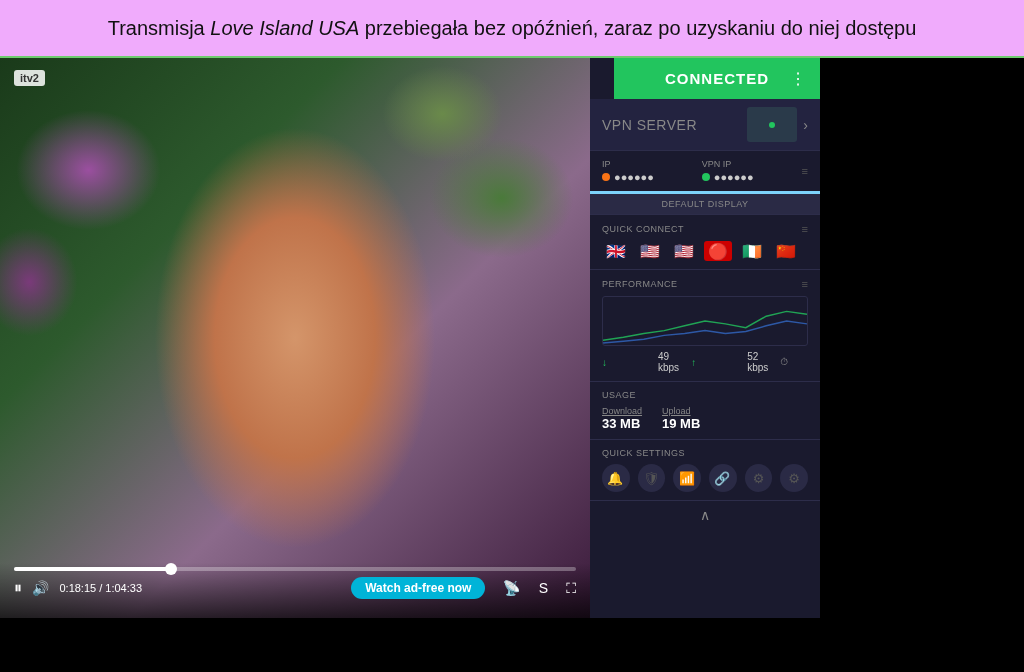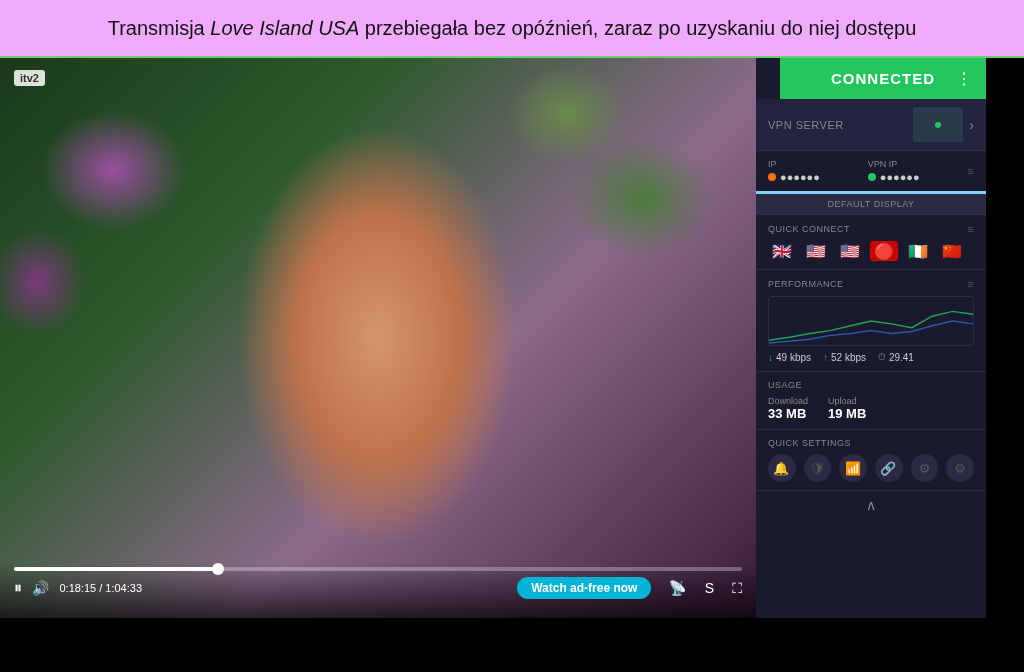--- a/index.html
+++ b/index.html
@@ -21,21 +21,21 @@
       line-height: 1.4;
       border-bottom: 2px solid #6fcc6f;
     }
     .top-banner em {
       font-style: italic;
     }
 
     
     .main-area {
       display: flex;
-      width: 986px;
+      width: 820px;
       height: 560px;
     }
 
     
     .video-area {
       flex: 1;
       background: linear-gradient(135deg, #1a3a1a 0%, #2d5a2d 30%, #8b6a8b 60%, #3a1a3a 100%);
       position: relative;
       overflow: hidden;
     }
@@ -186,21 +186,21 @@
       cursor: pointer;
       border-bottom: 1px solid #2d2d4a;
     }
 
     .vpn-server-info {
       flex: 1;
     }
 
     .vpn-server-label {
       color: #888;
-      font-size: 11px;
+      font-size: 14px;
       text-transform: uppercase;
       letter-spacing: 0.5px;
     }
 
     .vpn-server-name {
       color: #fff;
       font-size: 13px;
       font-weight: bold;
       margin-top: 2px;
     }
@@ -362,39 +362,41 @@
       gap: 3px;
     }
 
     .stat-arrow-down { color: #22c55e; font-size: 10px; }
     .stat-arrow-up { color: #22c55e; font-size: 10px; }
     .stat-clock { color: #888; font-size: 10px; }
 
     .stat-value {
       color: #ccc;
       font-size: 10px;
+      margin-left: 48px;
     }
 
     
     .usage-section {
       padding: 8px 12px;
       border-bottom: 1px solid #2d2d4a;
     }
 
     .usage-row {
       display: flex;
       gap: 20px;
       margin-top: 4px;
     }
 
     .usage-item {}
 
     .usage-label {
       color: #888;
       font-size: 9px;
+      text-decoration: underline;
     }
 
     .usage-value {
       color: #fff;
       font-size: 13px;
       font-weight: bold;
     }
 
     
     .quick-settings-section {

